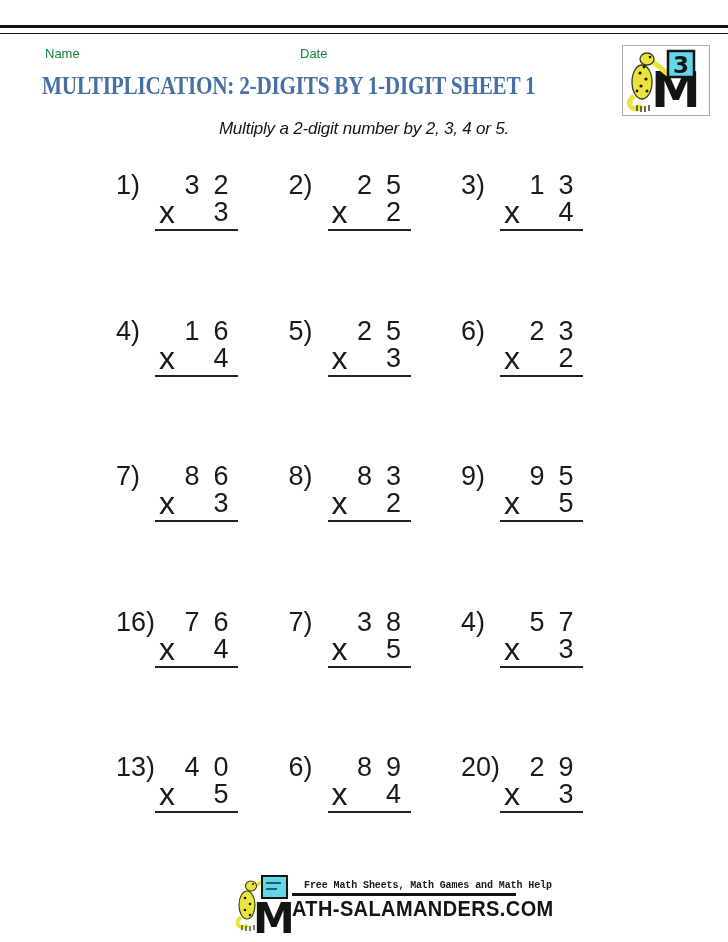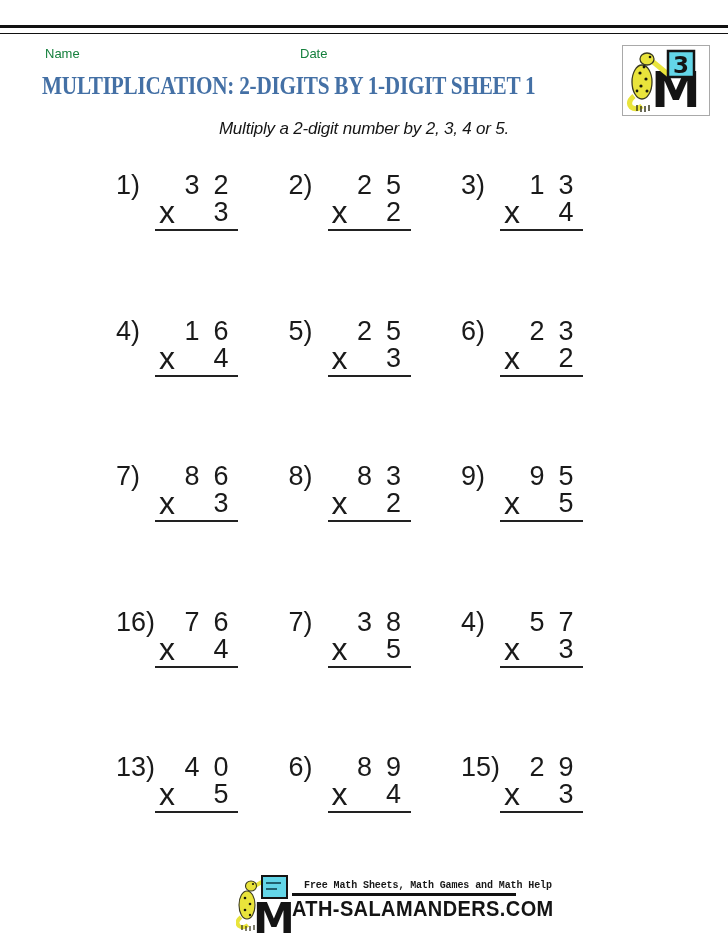--- a/index.html
+++ b/index.html
@@ -284,21 +284,21 @@
       <span class="p-tens">8</span>
       <span class="p-ones">9</span>
       <span class="p-row2">
           <span class="p-op">x</span>
           <span class="p-mult">4</span>
         </span>
       <span class="p-line"></span>
     </div>
 
     <div class="problem">
-      <span class="p-label">15)</span>
+      <span class="p-label">20)</span>
       <span class="p-tens">2</span>
       <span class="p-ones">9</span>
       <span class="p-row2">
           <span class="p-op">x</span>
           <span class="p-mult">3</span>
         </span>
       <span class="p-line"></span>
     </div>
 
   </div>

